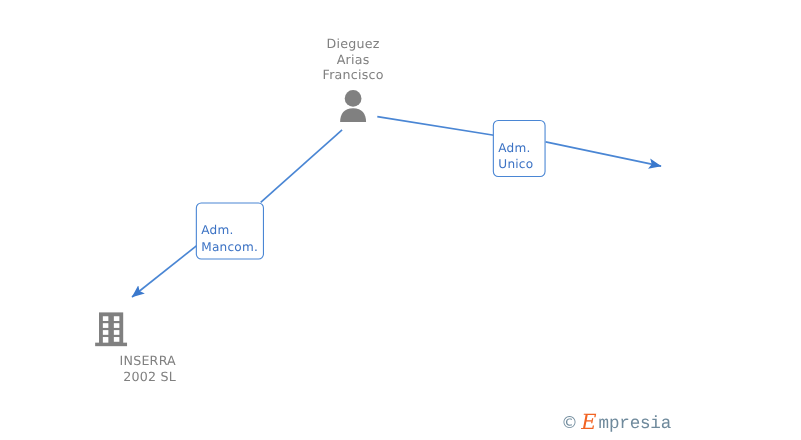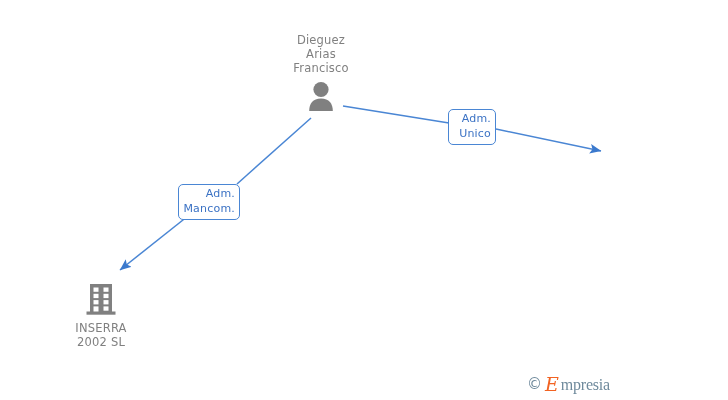--- a/index.html
+++ b/index.html
@@ -58,42 +58,43 @@
     top: 60px;
     width: 126px;
   }
   #node-company-dv .node-icon {
     margin-top: 5px;
   }
   #node-company-inserra {
     left: 42px;
     top: 282px;
     width: 118px;
+    text-align: right;
   }
   #node-company-inserra .node-label-below {
     font-size: 11.5px;
     line-height: 14px;
     color: #808080;
     white-space: pre-line;
     margin-top: 5px;
     letter-spacing: 0.2px;
   }
 
   
   .edge-label {
     position: absolute;
     box-sizing: border-box;
     background: #ffffff;
     border: 1.4px solid #4a86d4;
     border-radius: 5px;
     color: #3b72c4;
     font-size: 11px;
     line-height: 14.5px;
-    text-align: right;
-    padding: 2px 4px 3px 4px;
+    text-align: left;
+    padding: 18px 4px 3px 4px;
     white-space: pre-line;
     letter-spacing: 0.2px;
   }
   #edge-label-unico {
     left: 448px;
     top: 109px;
     width: 48px;
   }
   #edge-label-mancom {
     left: 178px;
@@ -118,21 +119,21 @@
   }
   #watermark .wm-e {
     font-family: "DejaVu Serif", serif;
     font-style: italic;
     font-size: 19px;
     color: #f26322;
     line-height: 1;
     margin-right: -1px;
   }
   #watermark .wm-rest {
-    font-family: Liberation Serif, serif;
+    font-family: Liberation Mono, monospace;
     font-size: 16px;
     color: #6f8a9c;
     line-height: 1;
     letter-spacing: -0.2px;
   }
 </style>
 </head>
 <body>
 
 <div id="canvas">

